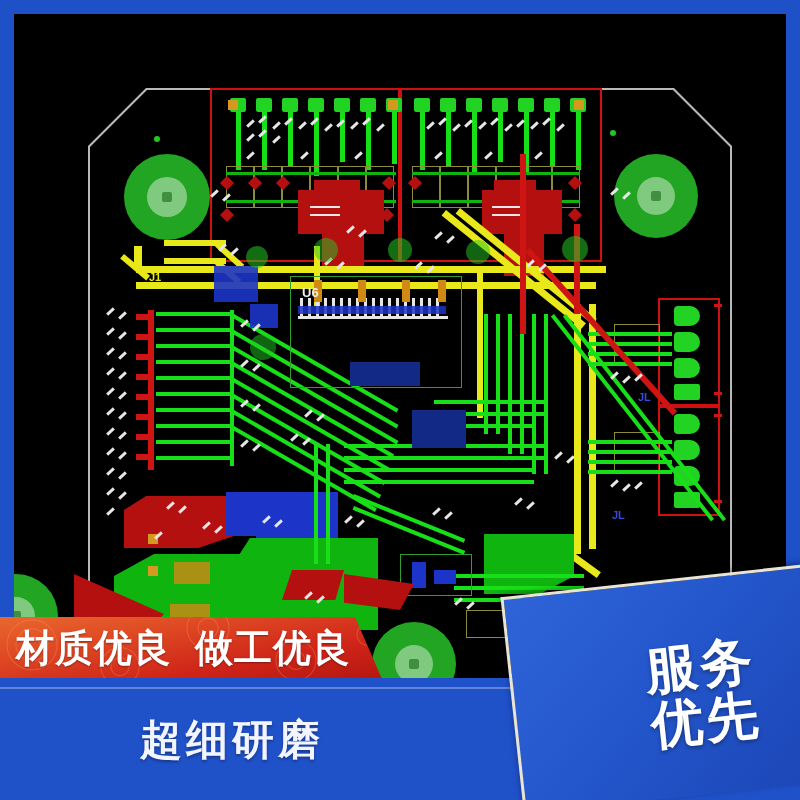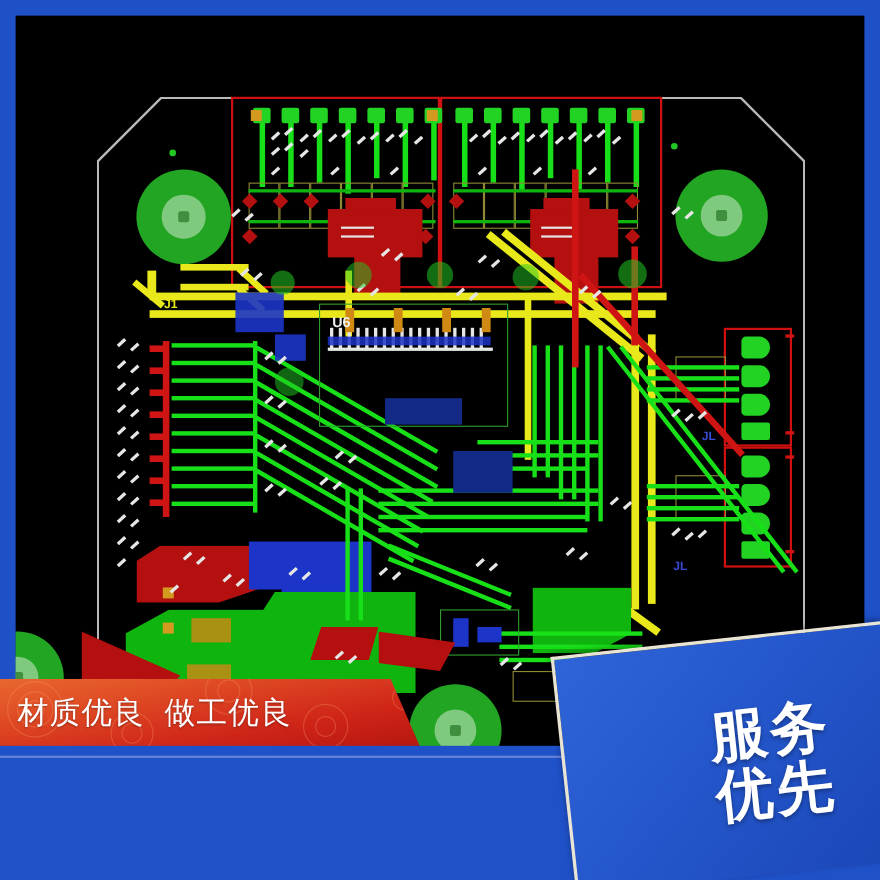--- a/index.html
+++ b/index.html
@@ -103,21 +103,21 @@
       radial-gradient(circle at 8% 45%, transparent 24px,#ff9d6a 25px,transparent 26px),
       radial-gradient(circle at 30% 80%, transparent 8px,#ff9d6a 9px,transparent 10px),
       radial-gradient(circle at 30% 80%, transparent 18px,#ff9d6a 19px,transparent 20px),
       radial-gradient(circle at 52% 18%, transparent 9px,#ff9d6a 10px,transparent 11px),
       radial-gradient(circle at 52% 18%, transparent 20px,#ff9d6a 21px,transparent 22px),
       radial-gradient(circle at 74% 70%, transparent 8px,#ff9d6a 9px,transparent 10px),
       radial-gradient(circle at 74% 70%, transparent 19px,#ff9d6a 20px,transparent 21px),
       radial-gradient(circle at 92% 28%, transparent 10px,#ff9d6a 11px,transparent 12px);
   }
   #red-ribbon span{
-    position:relative;color:#ffffff;font-size:28px;font-weight:normal;
+    position:relative;color:#ffffff;font-size:38px;font-weight:bold;
     padding-left:16px;letter-spacing:1px;white-space:pre;
     text-shadow:0 1px 2px rgba(0,0,0,.35);
   }
 
   
   #blue-band{
     position:absolute;left:0;top:678px;width:800px;height:122px;
     background:#1f51c9;
   }
   #blue-band::after{
@@ -535,20 +535,21 @@
   <div class="frame" id="f-right"></div>
   <div class="frame" id="f-bot"></div>
 
 
   <div id="red-ribbon">
     <div class="swirl"></div>
     <span>材质优良  做工优良</span>
   </div>
 
   <div id="blue-band"></div>
+  <div id="blue-band-text">超细研磨</div>
 
   <div id="tilt-panel"></div>
   <div id="tilt-text">
     <div>服务</div>
     <div>优先</div>
   </div>
 
 </div>
 
 </body></html>

